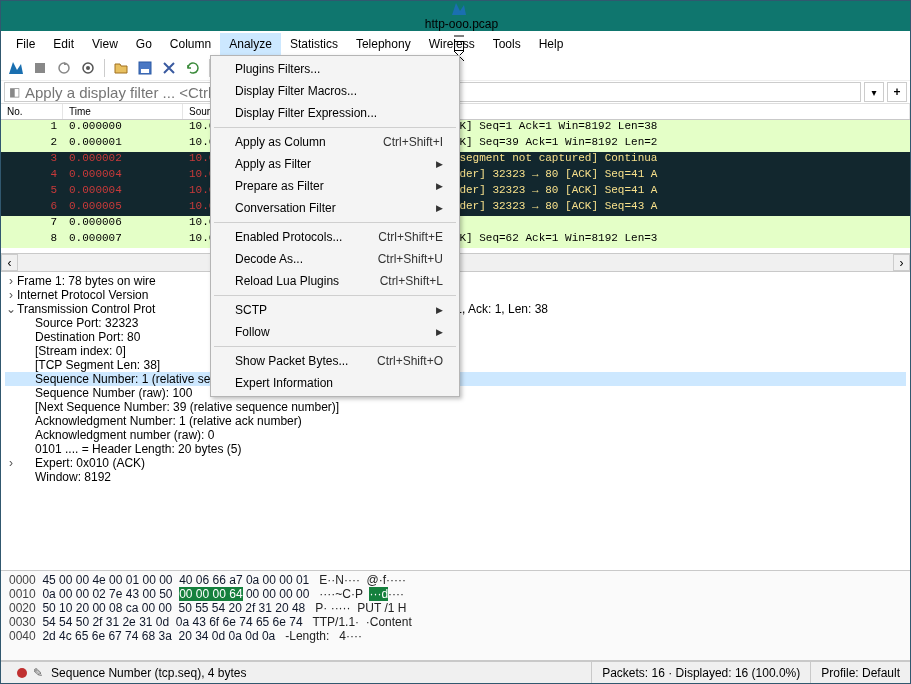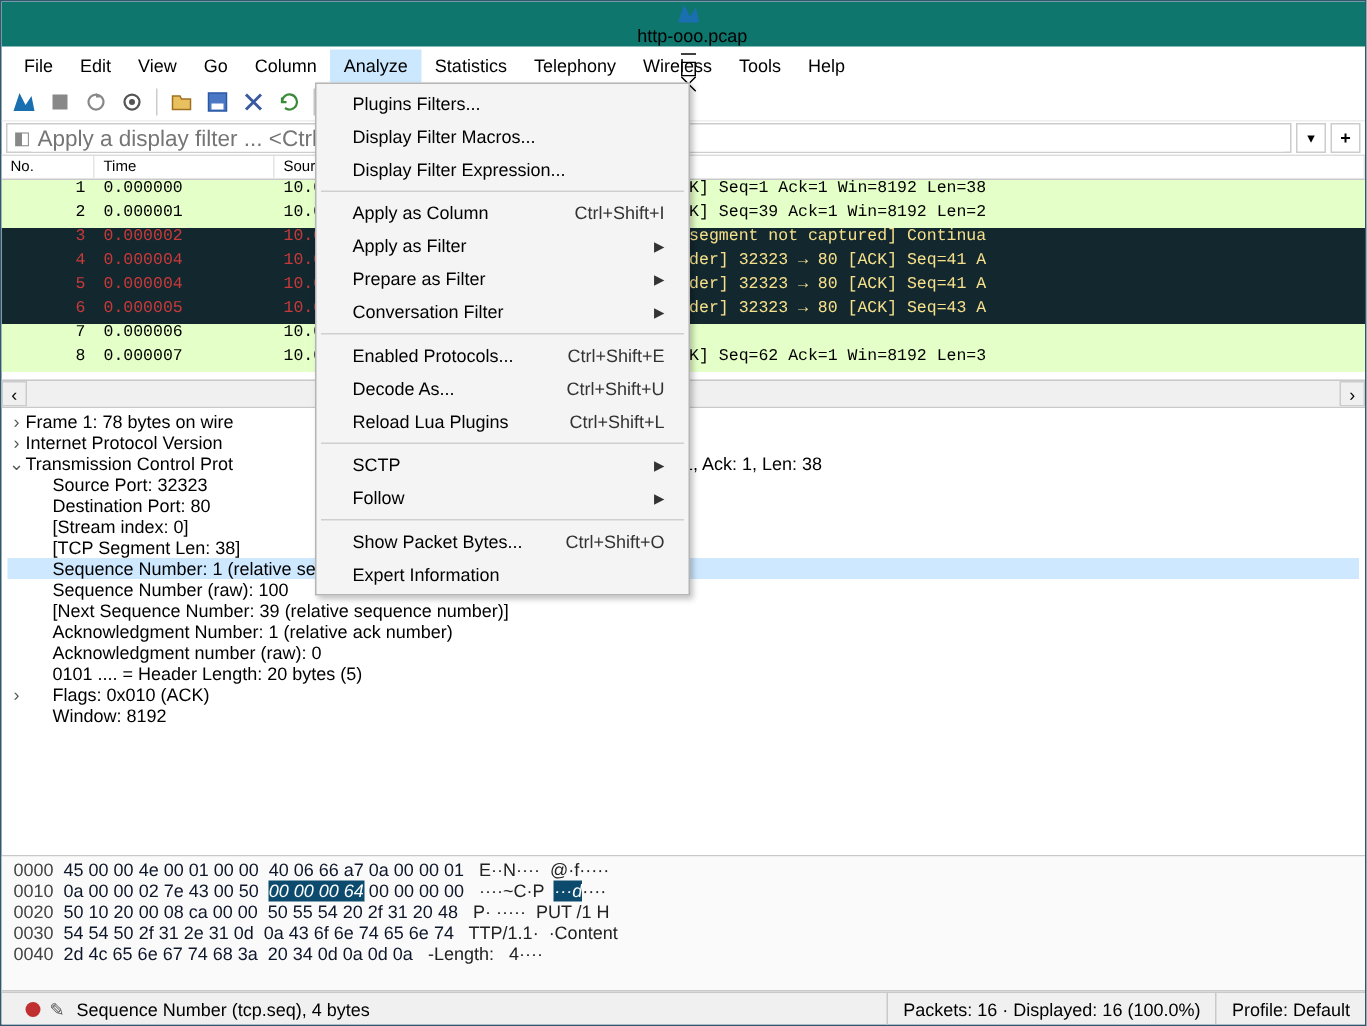--- a/index.html
+++ b/index.html
@@ -48,21 +48,21 @@
 .tree-caret { width:12px; display:inline-block; text-align:center; color:#555; }
 .tree-indent { display:inline-block; }
 .tree-row.sel { background:#cde8ff; }
 
 
 .hexpane { flex:0 0 90px; overflow:auto; background:#fafafa; font-family:"Consolas","Courier New",monospace; font-size:11px; padding:2px 8px; line-height:14px; border-bottom:1px solid #c9c9c9; }
 .hex-row { white-space:pre; }
 .hex-row .off { color:#444; }
 .hex-row .hex { color:#0f172a; }
 .hex-row .asc { color:#222; }
-.hex-row .hl { background:#0c4a6e; color:#fff;font-style:italic; }
+.hex-row .hl { background:#15803d; color:#fff; }
 
 
 .statusbar { height:22px; display:flex; align-items:center; background:#f0f0f0; border-top:1px solid #c9c9c9; font-size:11px; }
 .statusbar .sb-cell { padding:0 10px; border-left:1px solid #c9c9c9; height:22px; display:flex; align-items:center; }
 .statusbar .sb-cell:first-child { border-left:none; }
 .status-dot { width:10px; height:10px; border-radius:50%; background:#c03030; margin:0 6px 0 6px; }
 
 
 .dropdown { position:absolute; left:210px; top:55px; width:250px; background:#f4f4f4; border:1px solid #b5b5b5; box-shadow:2px 2px 4px rgba(0,0,0,.25); z-index:100; padding:2px; }
 .dd-item { display:flex; align-items:center; height:22px; padding:0 14px 0 22px; font-size:12px; }
@@ -329,21 +329,21 @@
       <span>Acknowledgment number (raw): 0</span>
     </div>
     <div class="tree-row">
       <span class="tree-caret"></span>
       <span class="tree-indent" style="width: 18px;"></span>
       <span>0101 .... = Header Length: 20 bytes (5)</span>
     </div>
     <div class="tree-row">
       <span class="tree-caret">›</span>
       <span class="tree-indent" style="width: 18px;"></span>
-      <span>Flags: 0x010 (ACK)</span>
+      <span>Expert: 0x010 (ACK)</span>
     </div>
     <div class="tree-row">
       <span class="tree-caret"></span>
       <span class="tree-indent" style="width: 18px;"></span>
       <span>Window: 8192</span>
     </div>
   </div>
 
 <div class="hexpane" id="hex-pane">
     <div class="hex-row"><span class="off">0000</span>  <span class="hex">45 00 00 4e 00 01 00 00  40 06 66 a7 0a 00 00 01</span>   <span class="asc">E··N····  @·f·····</span></div>

